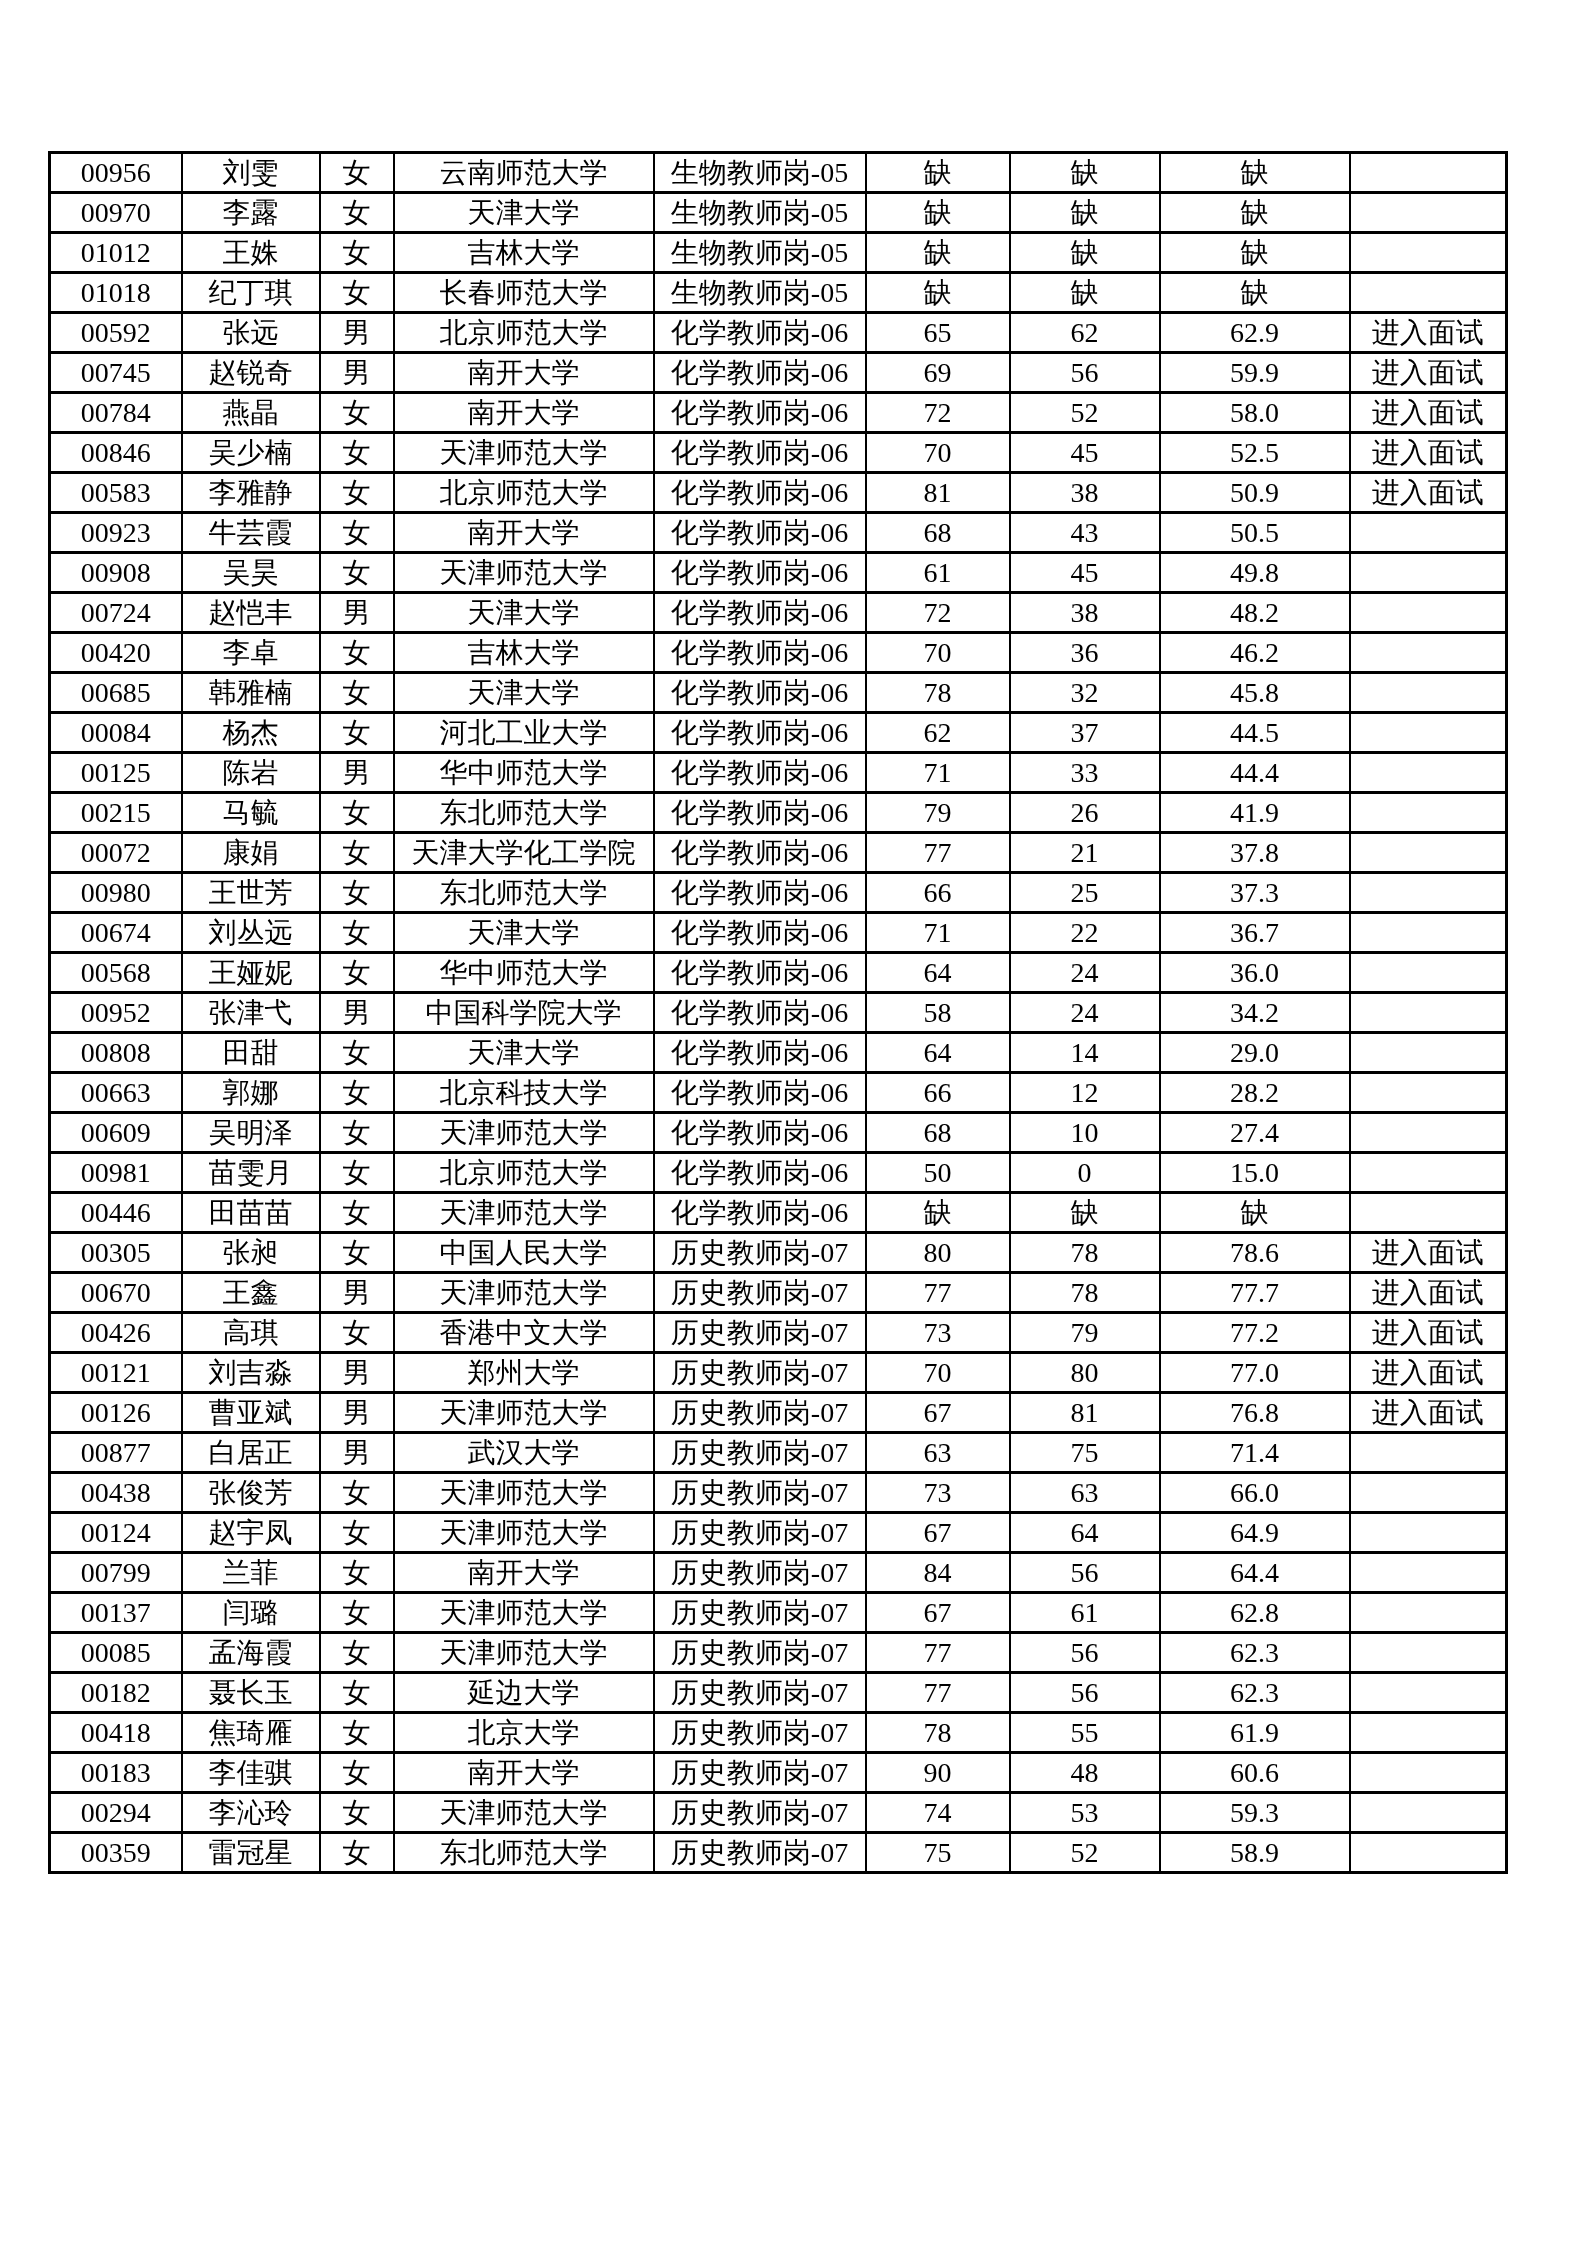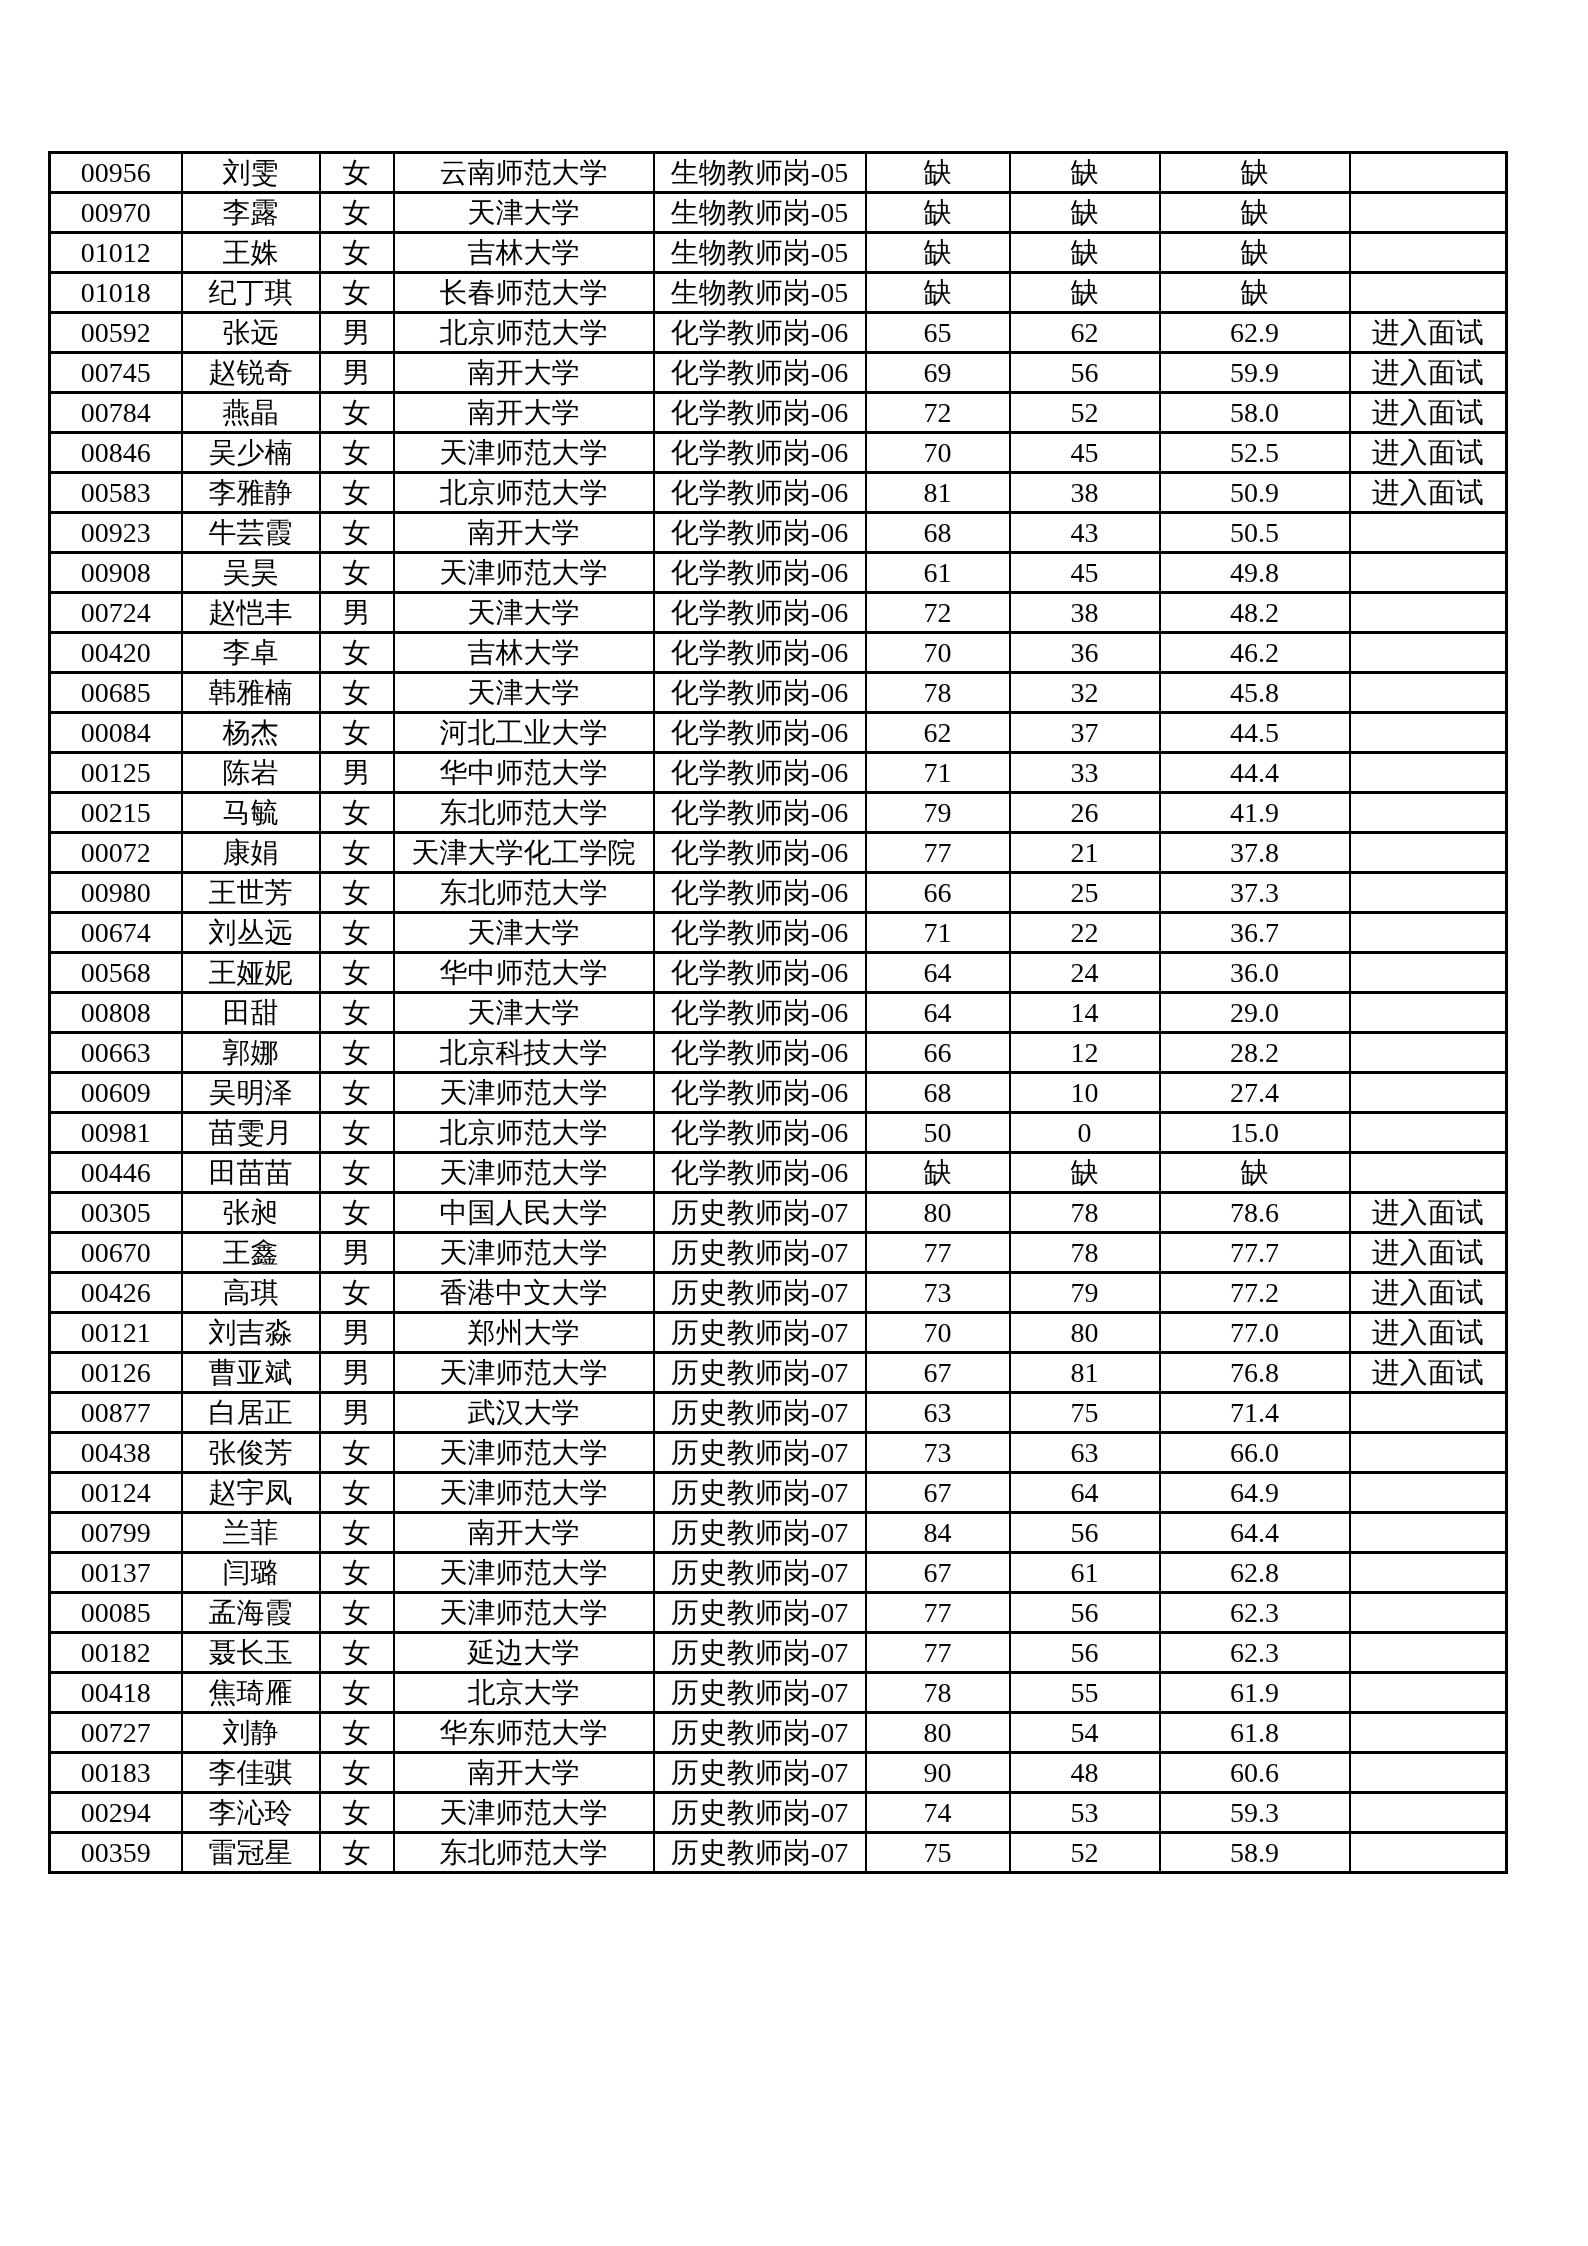--- a/index.html
+++ b/index.html
@@ -276,20 +276,31 @@
         <td>王娅妮</td>
         <td>女</td>
         <td>华中师范大学</td>
         <td>化学教师岗-06</td>
         <td>64</td>
         <td>24</td>
         <td>36.0</td>
         <td></td>
       </tr>
       <tr>
+        <td>00952</td>
+        <td>张津弋</td>
+        <td>男</td>
+        <td>中国科学院大学</td>
+        <td>化学教师岗-06</td>
+        <td>58</td>
+        <td>24</td>
+        <td>34.2</td>
+        <td></td>
+      </tr>
+      <tr>
         <td>00808</td>
         <td>田甜</td>
         <td>女</td>
         <td>天津大学</td>
         <td>化学教师岗-06</td>
         <td>64</td>
         <td>14</td>
         <td>29.0</td>
         <td></td>
       </tr>
@@ -471,31 +482,20 @@
       </tr>
       <tr>
         <td>00418</td>
         <td>焦琦雁</td>
         <td>女</td>
         <td>北京大学</td>
         <td>历史教师岗-07</td>
         <td>78</td>
         <td>55</td>
         <td>61.9</td>
-        <td></td>
-      </tr>
-      <tr>
-        <td>00727</td>
-        <td>刘静</td>
-        <td>女</td>
-        <td>华东师范大学</td>
-        <td>历史教师岗-07</td>
-        <td>80</td>
-        <td>54</td>
-        <td>61.8</td>
         <td></td>
       </tr>
       <tr>
         <td>00183</td>
         <td>李佳骐</td>
         <td>女</td>
         <td>南开大学</td>
         <td>历史教师岗-07</td>
         <td>90</td>
         <td>48</td>

